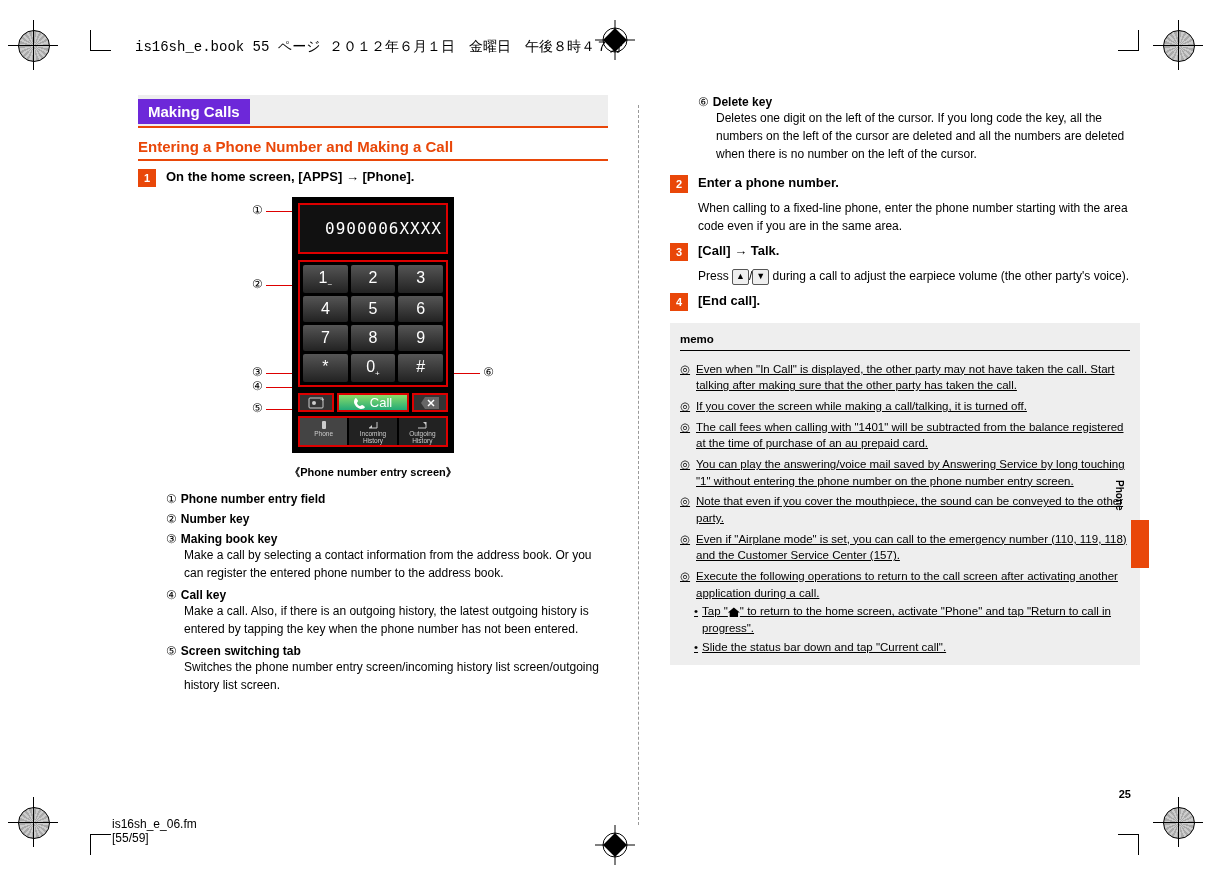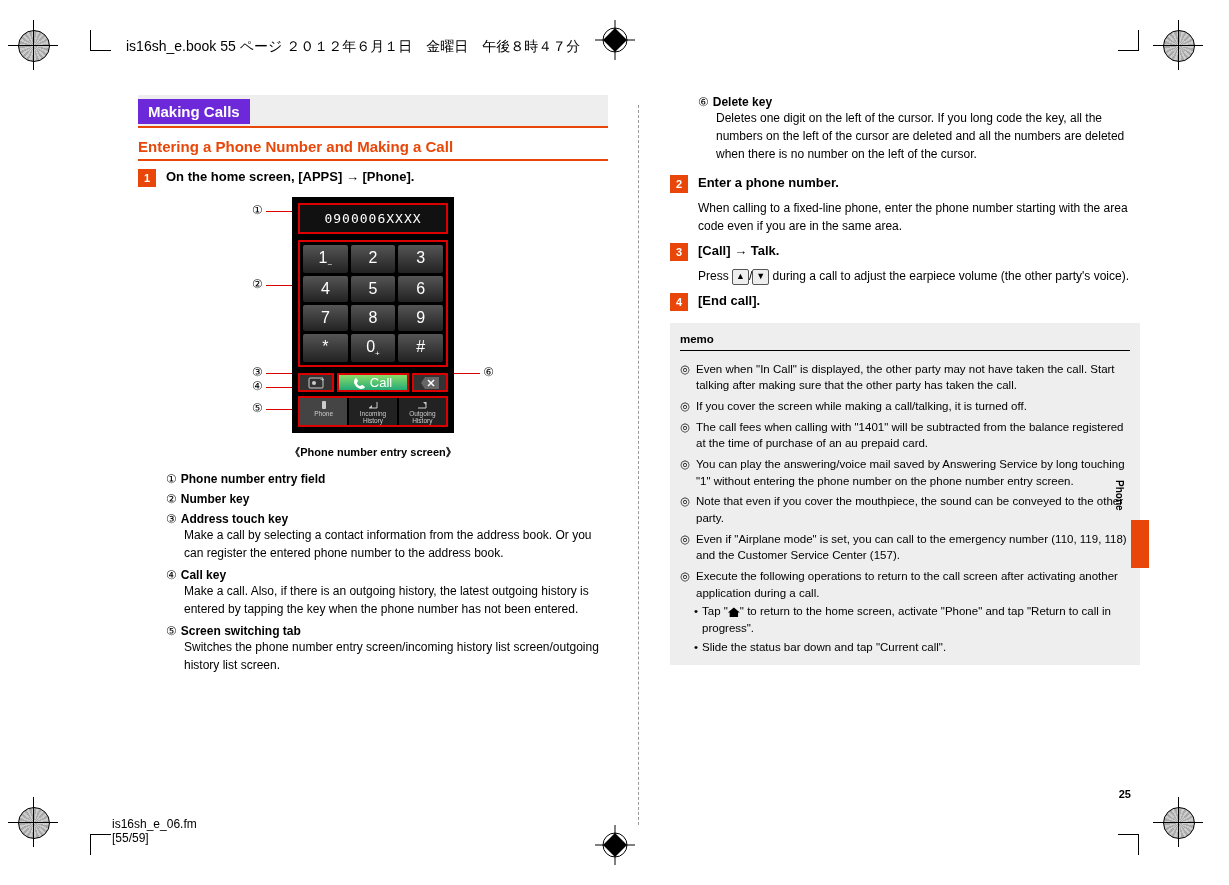--- a/index.html
+++ b/index.html
@@ -39,23 +39,23 @@
   .crop-br { bottom:30px; right:90px; }
   .crop-tc { top:20px; left:50%; transform:translateX(-50%);}
   .crop-bc { bottom:20px; left:50%; transform:translateX(-50%);}
   .crop-l { border-left:1px solid #000; border-bottom:1px solid #000; width:20px; height:20px; }
   .crop-r { border-right:1px solid #000; border-bottom:1px solid #000; width:20px; height:20px; }
   .crop-l2 { border-left:1px solid #000; border-top:1px solid #000; width:20px; height:20px; }
   .crop-r2 { border-right:1px solid #000; border-top:1px solid #000; width:20px; height:20px; }
   .center-mark svg { display:block;}
   .header-line {
     position:absolute;
-    top:38px; left:126px;
+    top:38px; left:135px;
     font-size:14px;
-    font-family: Liberation Sans, sans-serif;
+    font-family: Liberation Mono, monospace;
   }
   .page-content {
     position:absolute;
     top:95px;
     left:138px;
     right:80px;
     display:flex;
     gap:30px;
   }
   .col {
@@ -124,20 +124,21 @@
   .dlist { margin-left:28px; }
   .dlist dt { font-weight:bold; margin-top:6px; font-size:12px;}
   .dlist dt .circnum { font-weight:normal; margin-right:4px;}
   .dlist dd { margin:0 0 2px 18px; font-size:12px; line-height:1.5;}
   .memo-box {
     background:#eee;
     padding:8px 10px 10px 10px;
     margin-top:12px;
     font-size:11.5px;
     line-height:1.45;
+    text-decoration:underline;
   }
   .memo-title {
     font-weight:bold;
     display:inline-block;
     border-bottom:1px solid #000;
     margin-bottom:6px;
     padding-bottom:2px;
     min-width: 100%;
   }
   .memo-box .b { display:flex; gap:4px; margin-top:4px;}
@@ -177,22 +178,23 @@
     display:inline-block;
     width:150px;
     background:#000;
     padding:6px;
     position:relative;
   }
   .phone .display {
     background:#111;
     color:#fff;
     font-family: monospace;
-    font-size:13px;
-    padding:6px 4px;
+    font-size:16px;
+    padding:14px 4px;
+    text-align:right;
     letter-spacing:1px;
     border:2px solid #d00;
     box-sizing:border-box;
   }
   .phone .keypad {
     display:grid;
     grid-template-columns:repeat(3,1fr);
     gap:3px;
     margin:6px 0;
     border:2px solid #d00;
@@ -419,21 +421,21 @@
             </div>
           </div>
         </div>
       </div>
       <div class="phone-caption">《Phone number entry screen》</div>
     </div>
 
     <dl class="dlist">
       <dt><span class="circnum">①</span><span>Phone number entry field</span></dt>
       <dt><span class="circnum">②</span><span>Number key</span></dt>
-      <dt><span class="circnum">③</span><span>Address touch key</span></dt>
+      <dt><span class="circnum">③</span><span>Making book key</span></dt>
       <dd>Make a call by selecting a contact information from the address book. Or you can register the entered phone number to the address book.</dd>
       <dt><span class="circnum">④</span><span>Call key</span></dt>
       <dd>Make a call. Also, if there is an outgoing history, the latest outgoing history is entered by tapping the key when the phone number has not been entered.</dd>
       <dt><span class="circnum">⑤</span><span>Screen switching tab</span></dt>
       <dd>Switches the phone number entry screen/incoming history list screen/outgoing history list screen.</dd>
     </dl>
   </div>
 
   <div class="divider"></div>
 

